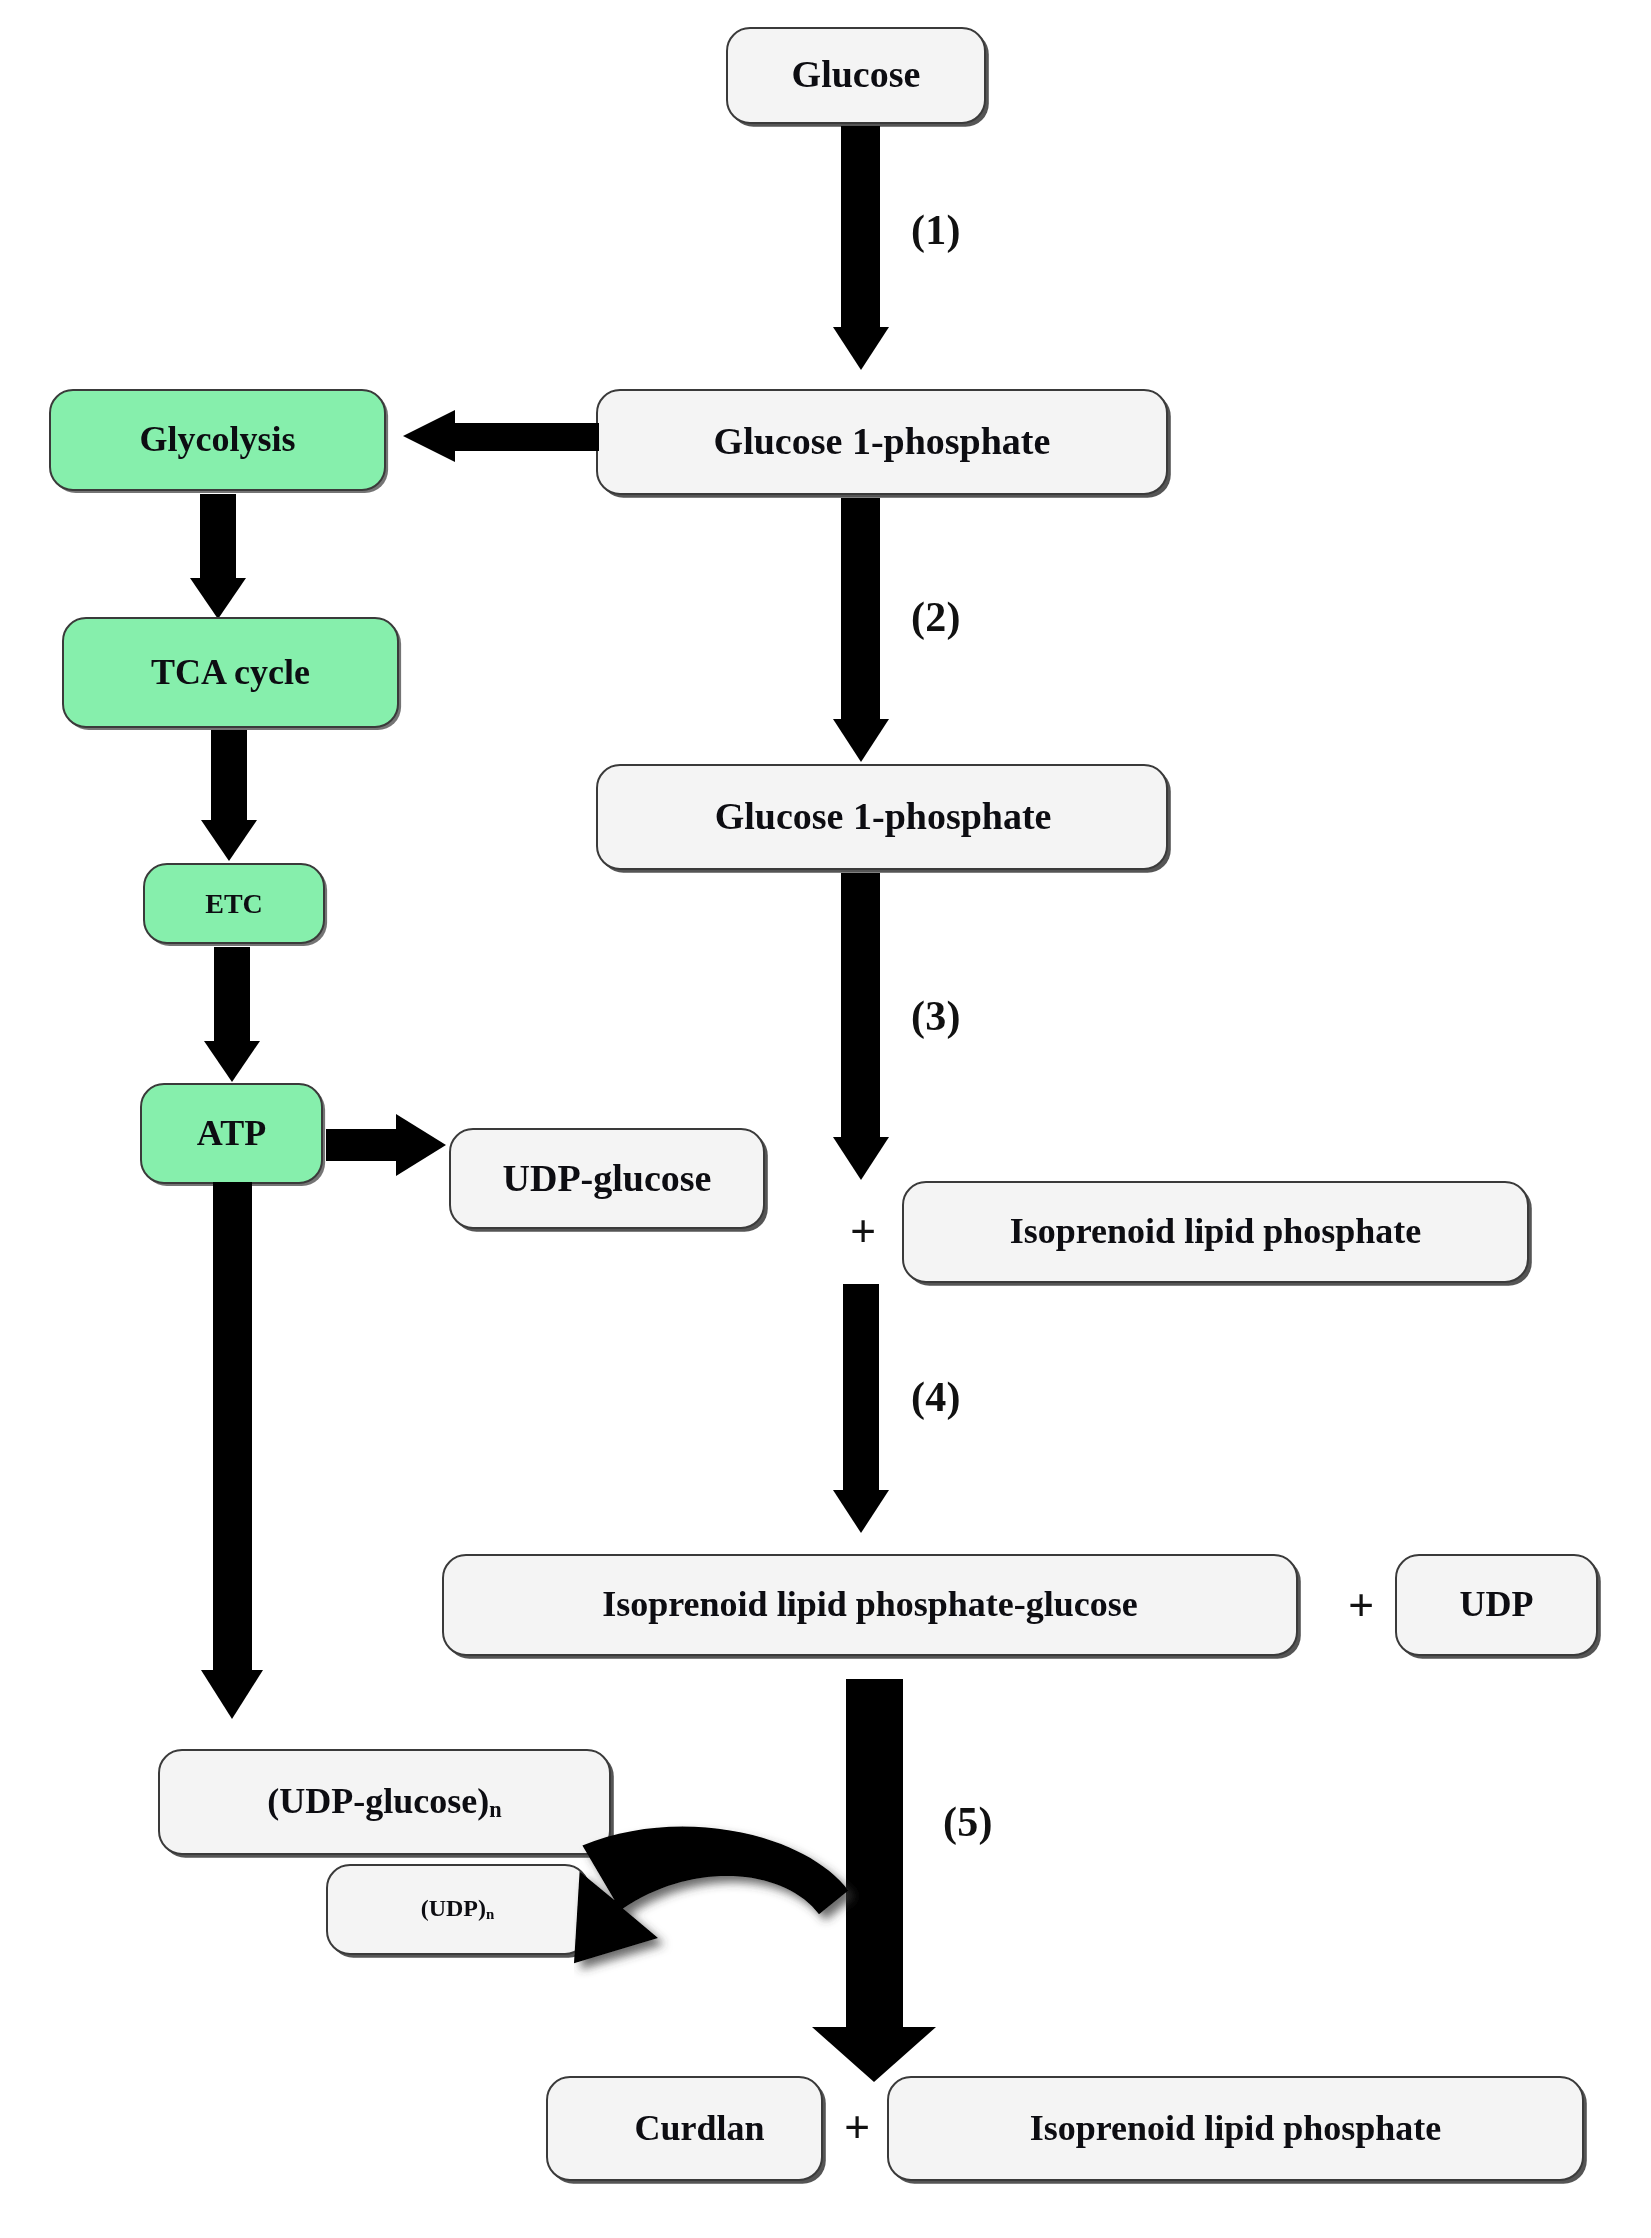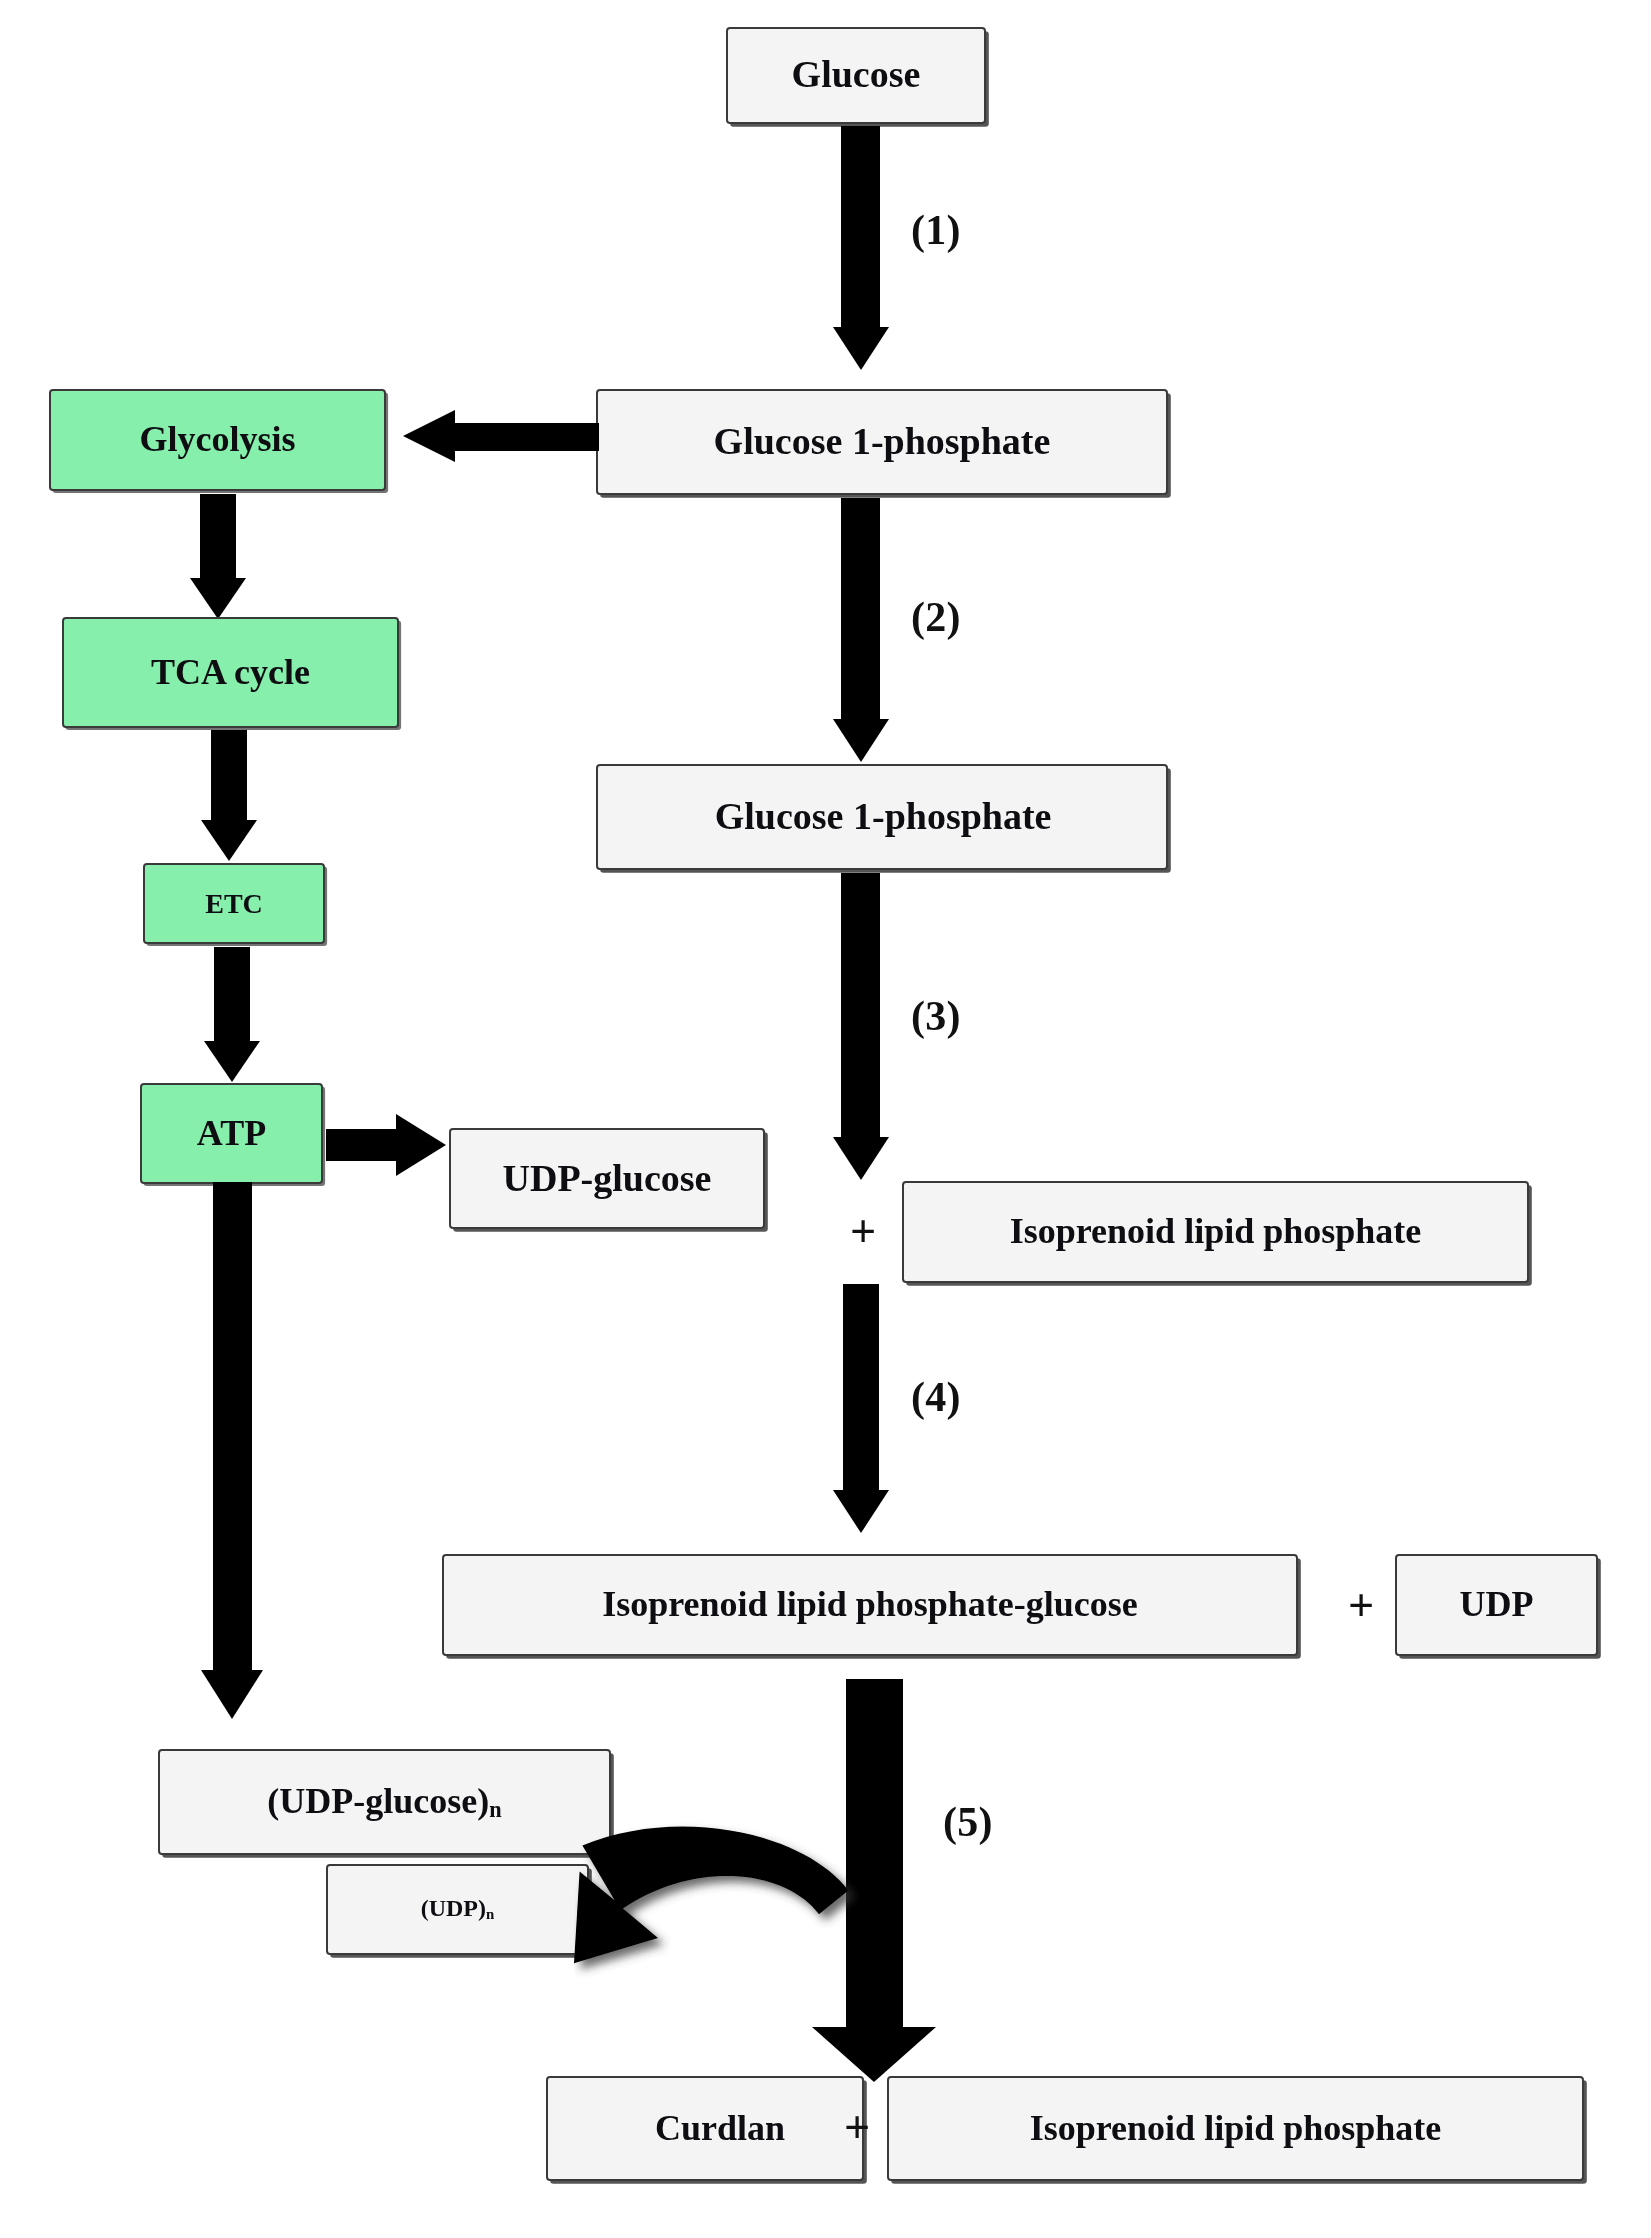--- a/index.html
+++ b/index.html
@@ -6,21 +6,21 @@
   body{
     width:1651px;height:2239px;position:relative;overflow:hidden;
     font-family:"Liberation Serif","DejaVu Serif",serif;
   }
   .stage{position:absolute;left:0;top:0;width:1651px;height:2239px;}
 
   
   .node{
     position:absolute;box-sizing:border-box;
     display:flex;align-items:center;justify-content:center;
-    border:2.1px solid #3a3a3a;border-radius:4px;
+    border:2.1px solid #3a3a3a;border-radius:24px;
     font-weight:bold;color:#0d0d12;
     text-align:right;line-height:1.05;
     box-shadow:3.5px 3.5px 0 -0.7px rgba(55,55,55,.85);
     padding:0 9.8px;
   }
   .node.gray{background:#f4f4f4;}
   .node.white{background:#86efac;box-shadow:2.8px 2.8px 0 -0.7px rgba(70,70,70,.75);}
 
   .node .sub{font-size:.62em;vertical-align:-0.18em;font-weight:bold;}
 
@@ -189,21 +189,21 @@
              L 392 232
              L 350 266
              C 300 200, 170 190, 70 258
              L 120 300
              L 0 336
              L 8 205
              L 58 246
              Z" fill="#000000" filter="url(#dshadow)"></path>
   </svg>
 
-  <div class="node gray" style="left:546px;top:2076px;width:318px;height:105px;font-size:36px;padding-left:40px;">
+  <div class="node gray" style="left:546px;top:2076px;width:277px;height:105px;font-size:36px;padding-left:40px;">
     <span>Curdlan</span>
   </div>
 
   <div class="plus" style="left:834px;top:2099px;width:46px;height:56px;font-size:46px;">+</div>
 
   <div class="node gray" style="left:887px;top:2076px;width:697px;height:105px;font-size:36px;">
     <span>Isoprenoid lipid phosphate</span>
   </div>
 
 </div>

